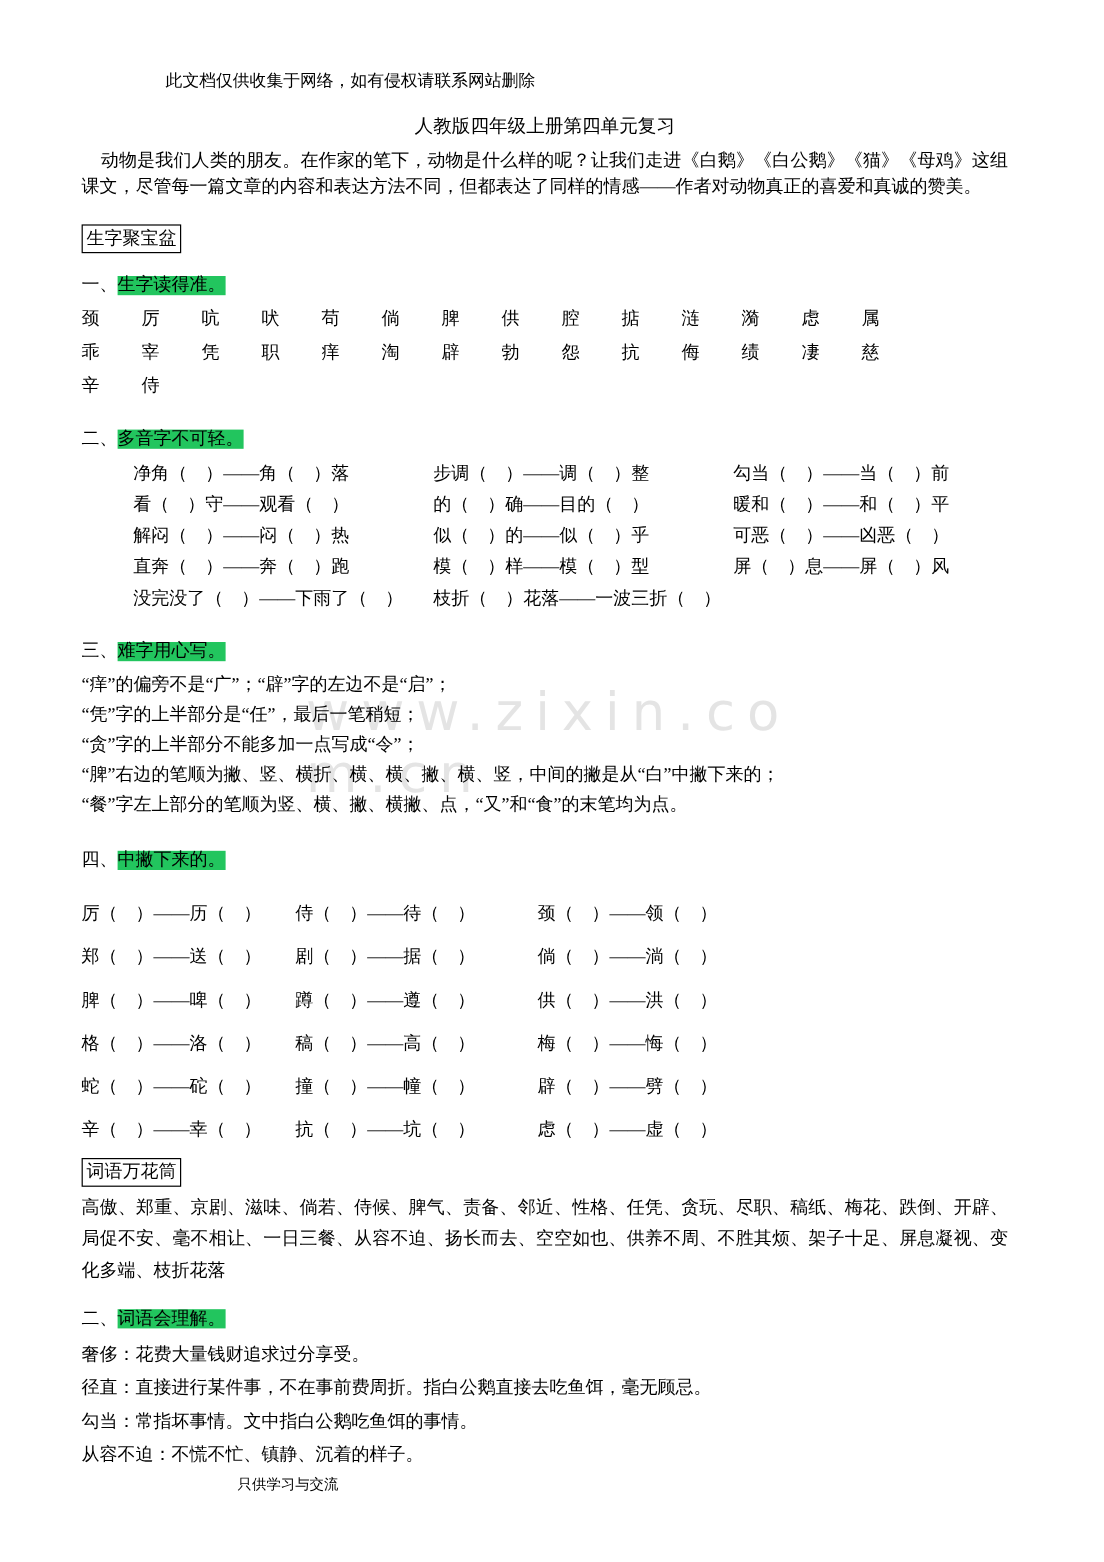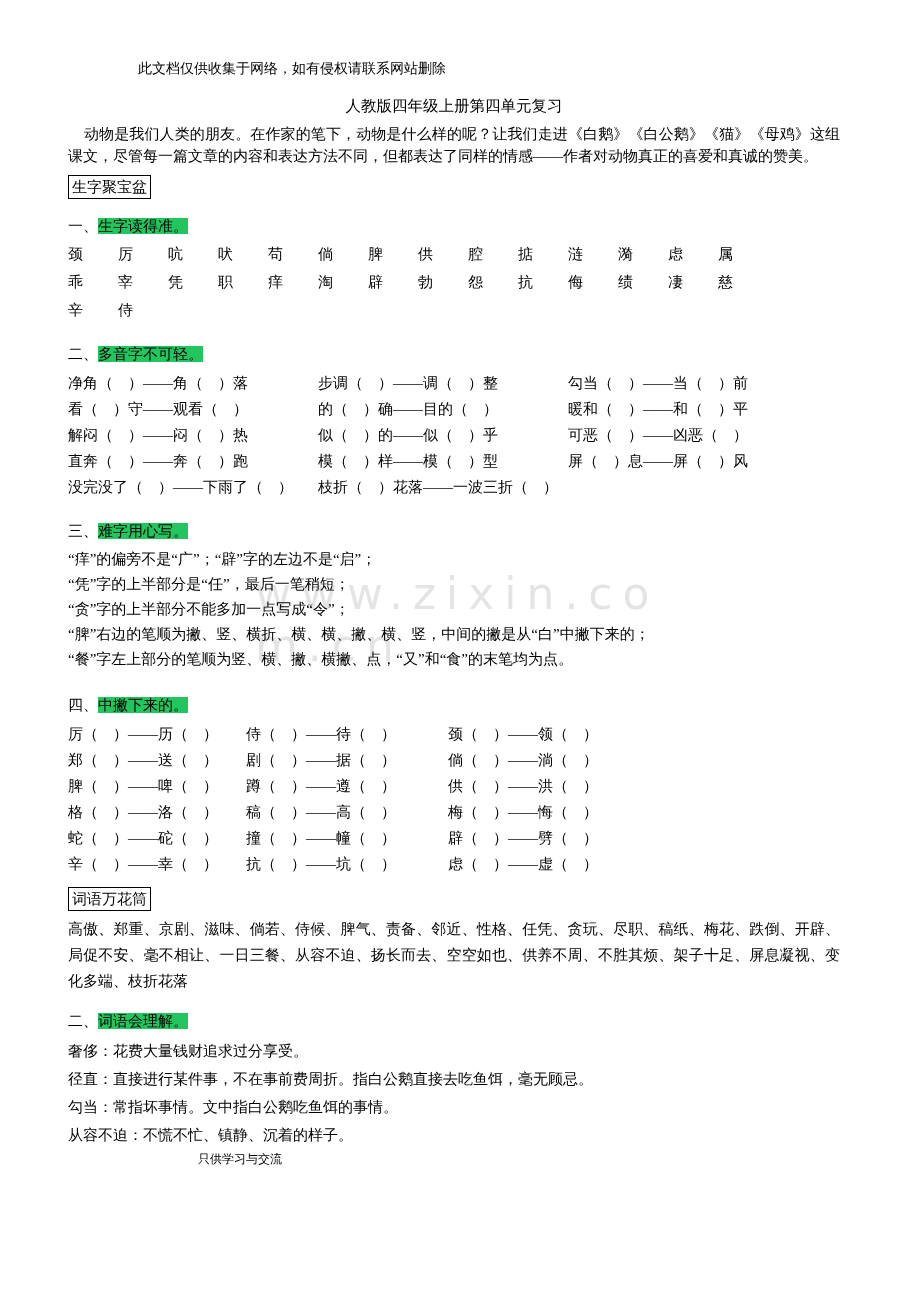--- a/index.html
+++ b/index.html
@@ -32,21 +32,21 @@
   .content {
     position: absolute;
     left: 68px;
     right: 80px;
     top: 0;
     z-index: 1;
   }
   .disclaimer { margin: 58px 0 0 70px; font-size: 14px; line-height: 21px; }
   .doc-title { margin-top: 16px; text-align: center; font-size: 15.5px; line-height: 22px; }
   .intro { margin-top: 6px; line-height: 22px; text-indent: 16px; text-align: justify; }
-  .box-wrap { margin-top: 8px; }
+  .box-wrap { margin-top: 20px; }
   .box-label {
     display: inline-block;
     border: 1px solid #000;
     padding: 1px 3px;
     line-height: 20px;
   }
   .sec-heading { margin-top: 16px; line-height: 22px; }
   .sec-heading .hl { background: #22c55e; }
   .char-grid {
     display: grid;
@@ -56,29 +56,30 @@
     line-height: 22px;
   }
   .char-grid:first-of-type { margin-top: 6px; }
   .duoyin {
     display: grid;
     grid-template-columns: 250px 250px 1fr;
     row-gap: 5px;
     margin-top: 8px;
     line-height: 21px;
     white-space: nowrap;
+    margin-left: 43px;
   }
   .duoyin .span2 { grid-column: 2 / 4; }
   .notes { margin-top: 5px; }
   .notes p { line-height: 25px; }
   .xjz {
     display: grid;
     grid-template-columns: 178px 202px 1fr;
-    row-gap: 5px;
-    margin-top: 8px;
+    row-gap: 15px;
+    margin-top: 24px;
     line-height: 21px;
     white-space: nowrap;
   }
   .words { margin-top: 5px; line-height: 26px; text-align: justify; }
   .defs { margin-top: 5px; }
   .defs p { line-height: 28px; }
   .footer { margin-left: 130px; font-size: 12px; line-height: 21px; }
   .mt-big { margin-top: 22px; }
   .mt-box2 { margin-top: 12px; }
 </style>

